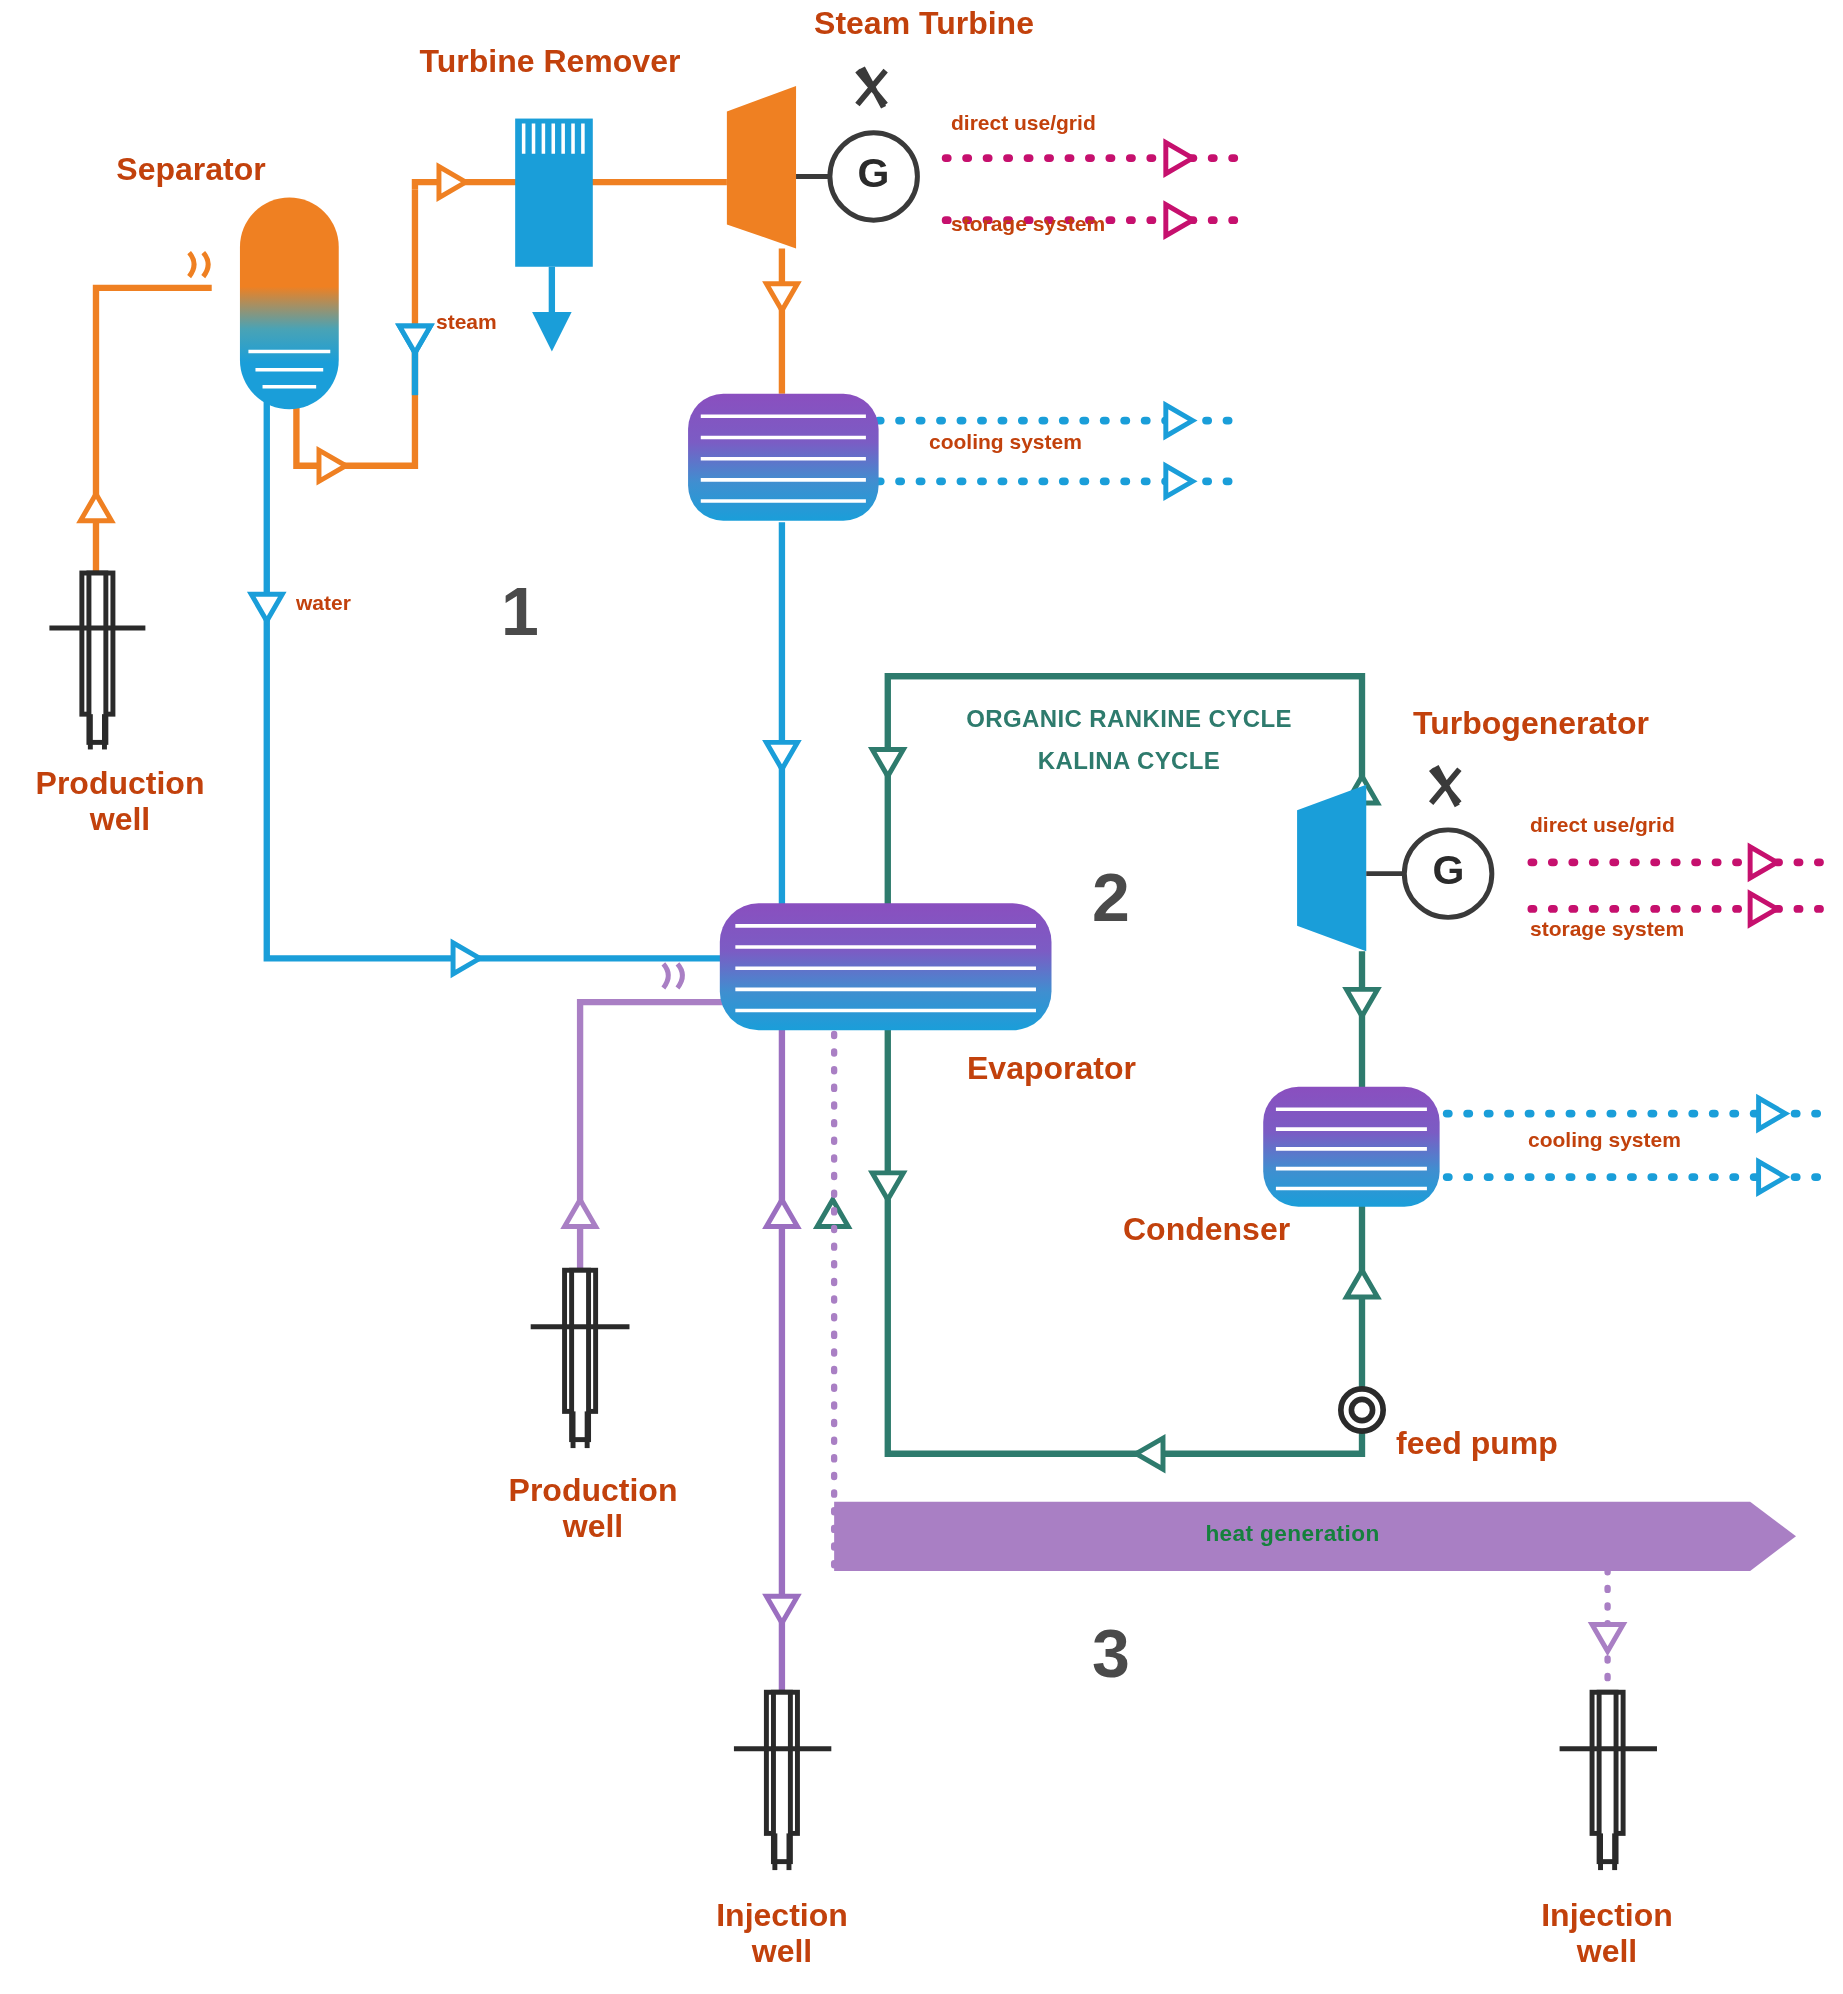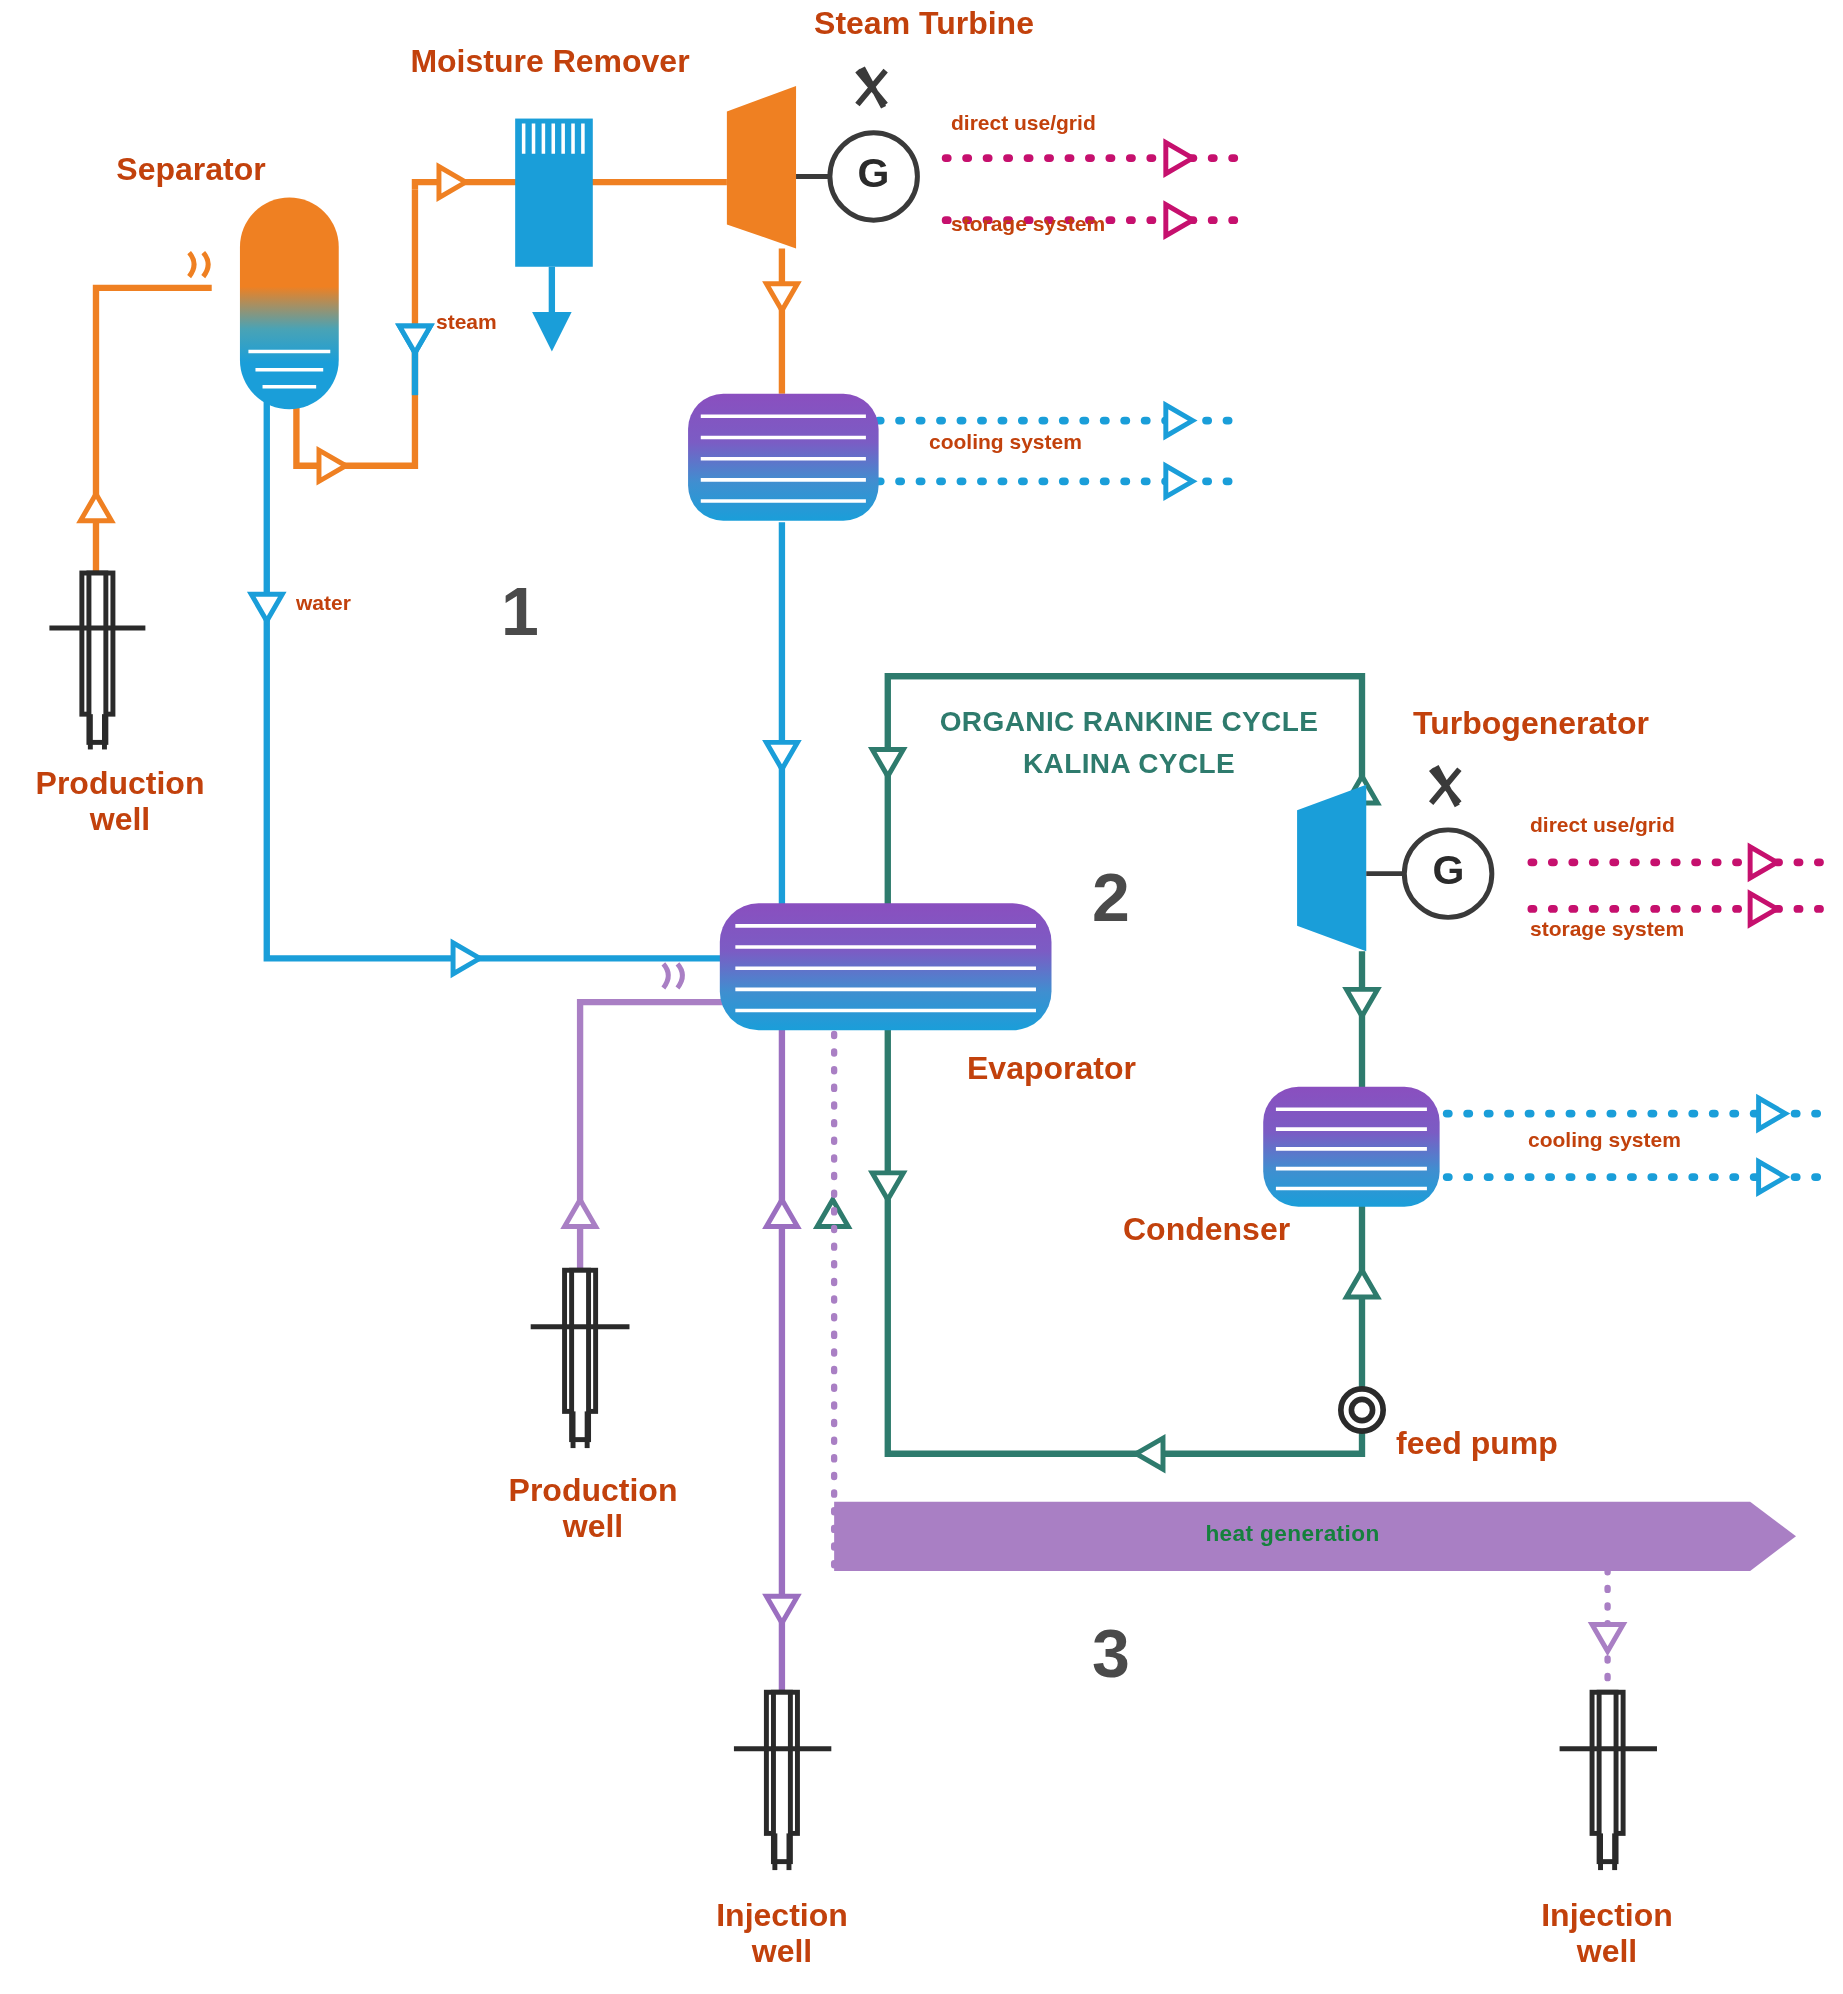--- a/index.html
+++ b/index.html
@@ -31,21 +31,21 @@
     white-space: pre;
   }
   .lbl.center { text-align: center; }
   .t-title { font-size: 32px; }
   .t-small { font-size: 21px; }
   .t-num {
     font-size: 68px;
     color: #4a4a4a;
     font-weight: bold;
   }
-  .t-teal { color: #2e7b6d; font-size: 28px; letter-spacing: 0.4px; }
+  .t-teal { color: #2e7b6d; font-size: 24px; letter-spacing: 0.4px; }
   .t-heat { color: #15803d; font-size: 22.6px; font-weight: bold; letter-spacing: 0.4px; }
 </style>
 </head>
 <body>
 
 <div id="stage">
 
   <svg id="diagram" viewBox="0 0 2613 2827">
     <defs>
       <linearGradient id="gradSep" x1="0" y1="0" x2="0" y2="1">
@@ -286,21 +286,21 @@
       <rect x="2256" y="2398" width="44" height="200" fill="#ffffff"></rect>
       <rect x="2266" y="2398" width="24" height="240" fill="#ffffff"></rect>
       <line x1="2210" y1="2478" x2="2348" y2="2478"></line>
       <line x1="2268" y1="2598" x2="2268" y2="2650"></line>
       <line x1="2288" y1="2598" x2="2288" y2="2650"></line>
     </g>
   </svg>
 
   <div class="lbl t-title center" style="left:85px; top:140px; width:212px;margin-top:12px;">Separator</div>
 
-  <div class="lbl t-title center" style="left:395px; top:44px; width:310px;">Moisture Remover</div>
+  <div class="lbl t-title center" style="left:395px; top:44px; width:310px;">Turbine Remover</div>
 
   <div class="lbl t-title center" style="left:797px; top:5.6px; width:254px;">Steam Turbine</div>
 
   <div class="lbl t-small" style="left:436px; top:310px;">steam</div>
 
   <div class="lbl t-small" style="left:296px; top:591px;">water</div>
 
   <div class="lbl t-small" style="left:951px; top:111px;">direct use/grid</div>
 
   <div class="lbl t-small" style="left:951px; top:212px;">storage system</div>

